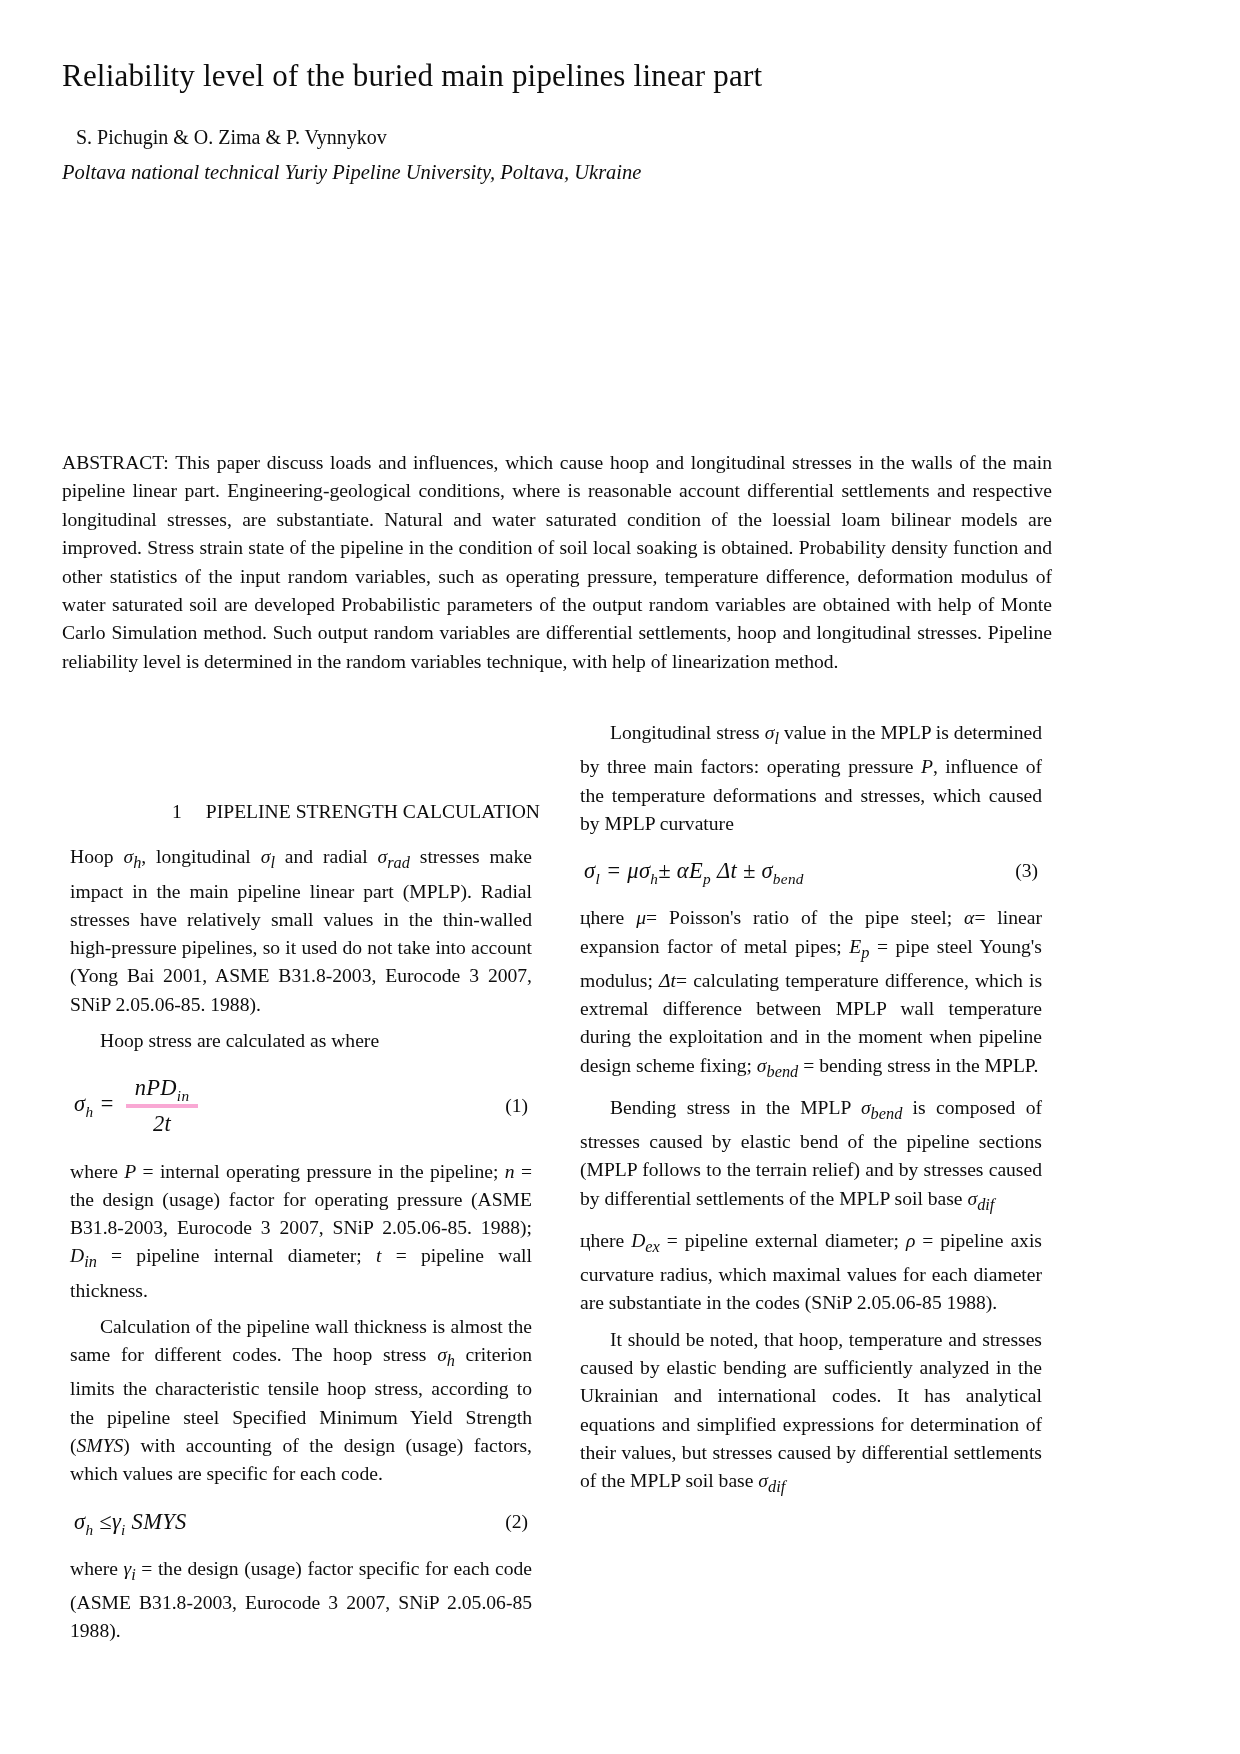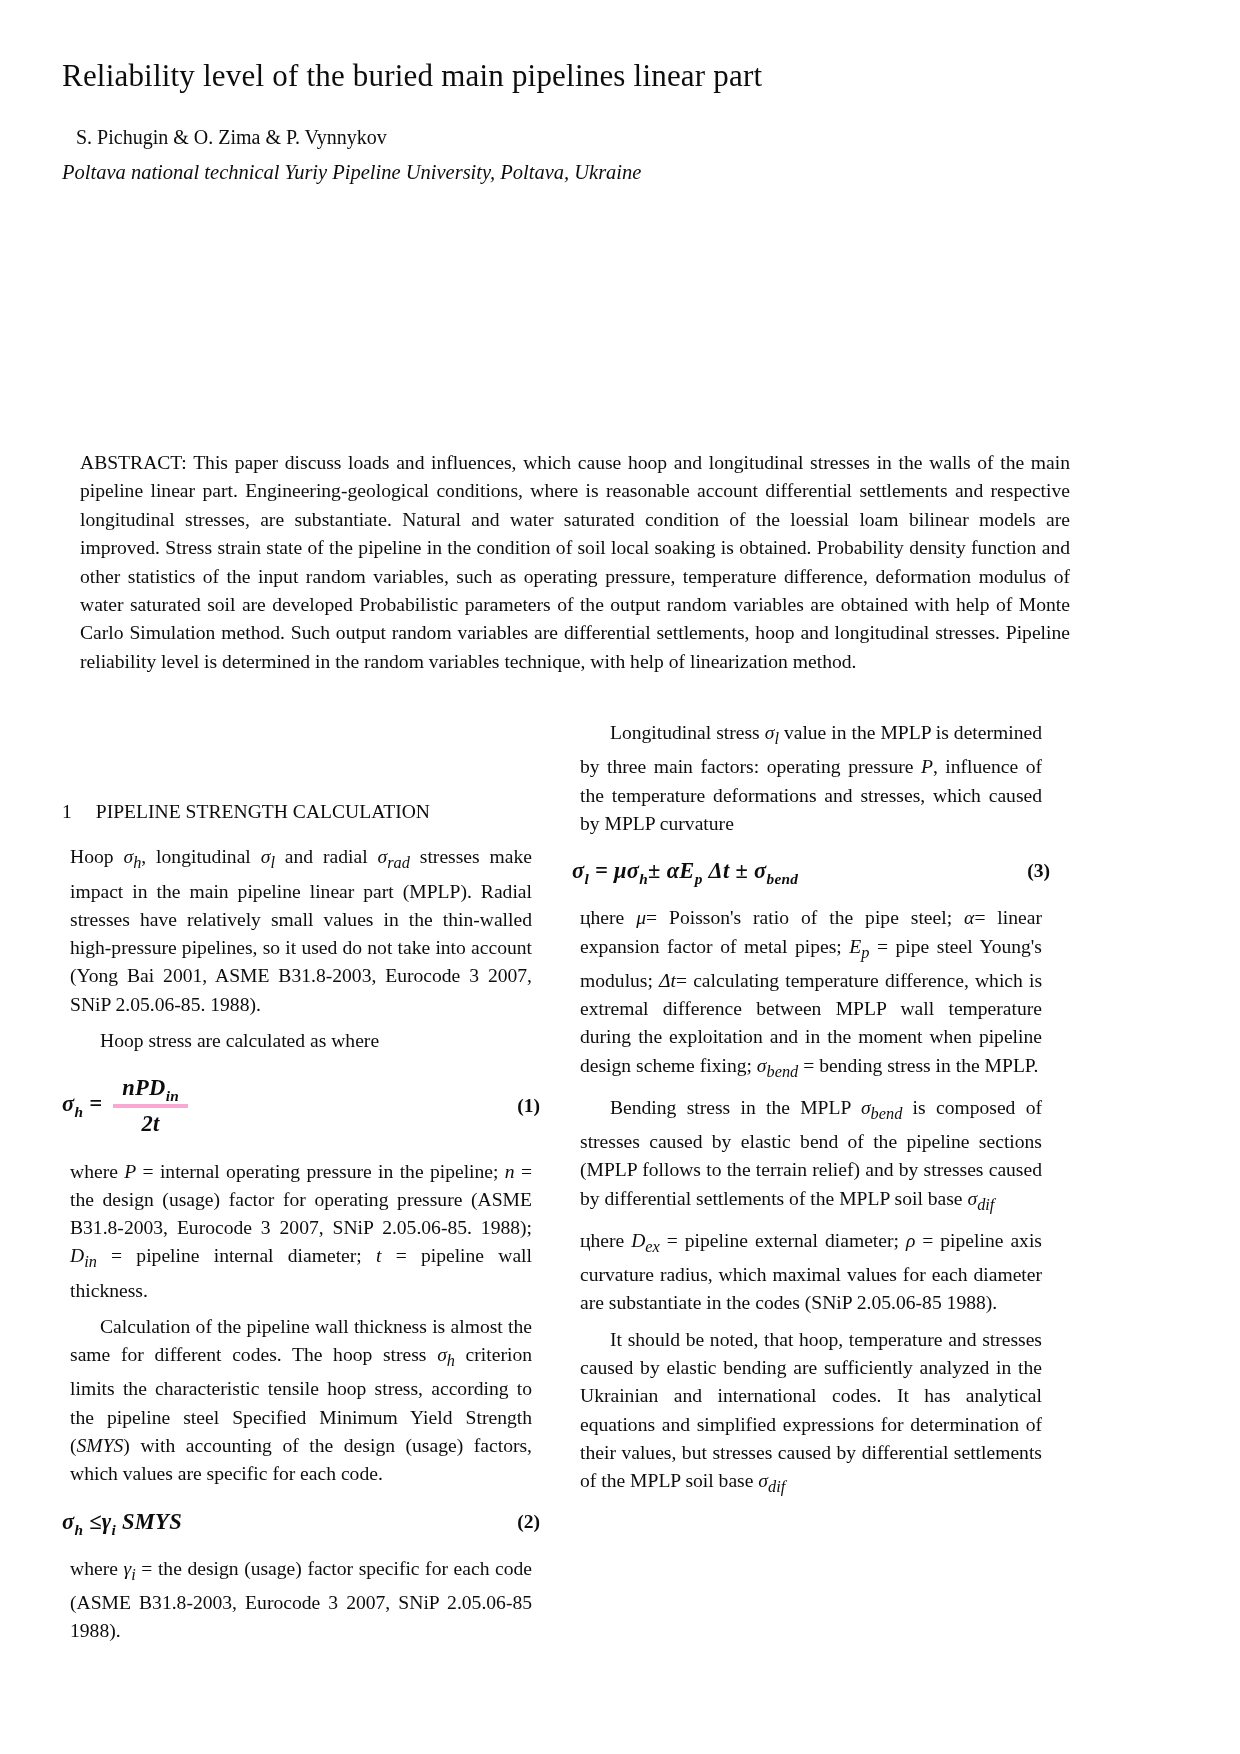--- a/index.html
+++ b/index.html
@@ -12,40 +12,40 @@
   .page{position:absolute;left:0;top:0;width:1240px;height:1372px;background:#ffffff;}
 
   .paper-title{
     position:absolute;left:62px;top:58px;margin:0;width:1000px;
     font-size:31px;font-weight:normal;letter-spacing:.2px;
   }
   .paper-authors{position:absolute;left:76px;top:126px;font-size:20px;}
   .paper-affiliation{position:absolute;left:62px;top:161px;font-size:20.5px;font-style:italic;}
 
   .abstract{
-    position:absolute;left:80px;top:449px;width:990px;margin:0;
+    position:absolute;left:62px;top:449px;width:990px;margin:0;
     font-size:19.6px;line-height:28.4px;text-align:justify;
   }
 
   .col{
     position:absolute;width:478px;
     font-size:19.6px;line-height:28.3px;text-align:justify;
   }
   .col-left{left:62px;top:798px;}
   .col-right{left:572px;top:711px;}
 
-  .section-heading{margin:0 0 17px 0;text-align:left;font-size:19.6px;}
+  .section-heading{margin:0 0 17px 0;text-align:right;font-size:19.6px;}
   .section-heading .sec-num{margin-right:24px;}
 
   p.para{margin:8px;padding:0;}
   p.indent{text-indent:30px;}
 
   .formula-row{
     display:flex;justify-content:space-between;align-items:center;
-    margin:19px 0;text-align:left;font-weight:bold;
+    margin:19px 12px;text-align:left;
   }
   .formula{font-size:22.5px;font-style:italic;letter-spacing:.3px;}
   .formula sub{font-size:68%;line-height:0;}
   .eq-num{font-size:19.6px;font-style:normal;}
 
   .frac{
     display:inline-flex;flex-direction:column;align-items:center;
     vertical-align:middle;margin:0 5px;line-height:1.25;
   }
   .frac .fnum{border-bottom:4px solid #f9a8d4;padding:0 9px 2px;}

